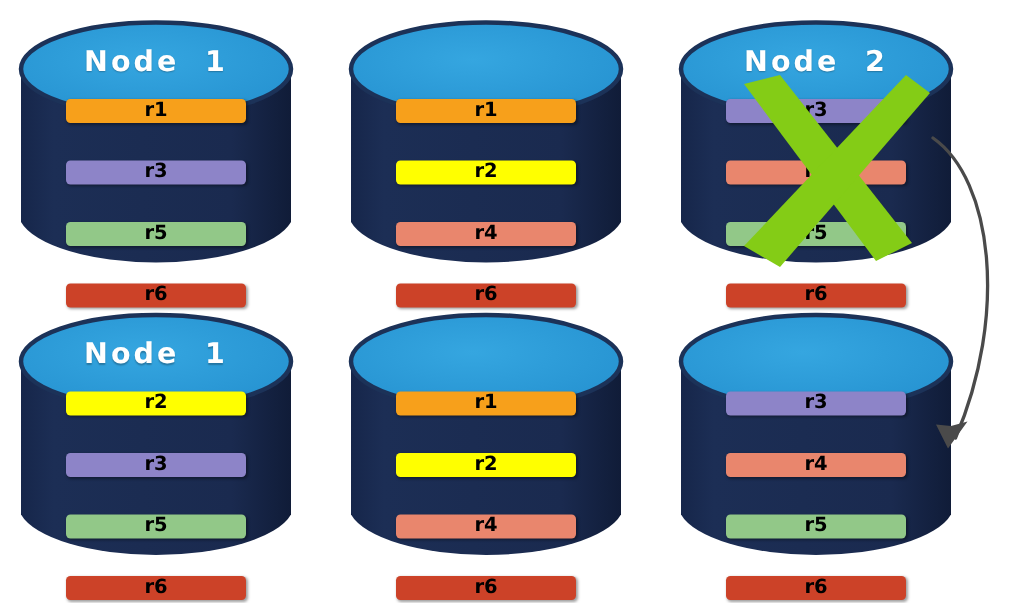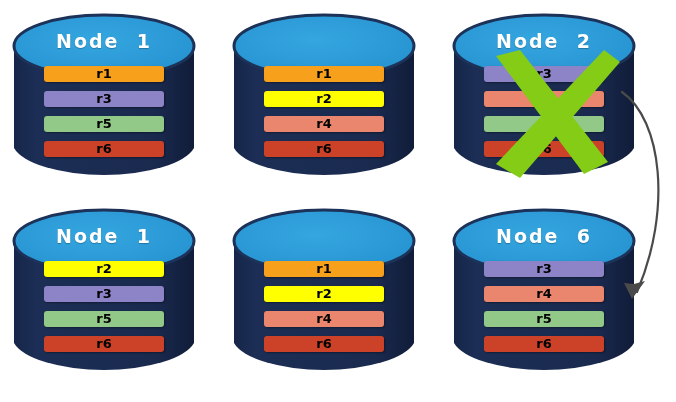--- a/index.html
+++ b/index.html
@@ -45,21 +45,21 @@
   }
   .bars {
     position: absolute;
     left: 32px;
     top: 56px;
     width: 120px;
   }
   .bar {
     position: relative;
     height: 16px;
-    margin-bottom: 9px;
+    margin-bottom: 25px;
     border-radius: 3px;
     box-shadow: 1px 1px 2px rgba(0,0,0,0.38);
     color: #000000;
     font-size: 13px;
     font-weight: bold;
     line-height: 16px;
     text-align: center;
   }
   .bar:last-child { margin-bottom: 0; }
   .x-mark {
@@ -168,21 +168,20 @@
       <div class="bar" style="background: rgb(233, 134, 109);">r4</div>
       <div class="bar" style="background: rgb(204, 66, 40);">r6</div>
     </div>
   </div>
 
   <div class="node" style="left:452px; top:205px;">
     <svg class="cyl-svg" viewBox="0 0 184 175">
       <path d="M2,36 L2,138 A92,34 0 0 0 182,138 L182,36 Z" fill="url(#bodyg1)"></path>
       <ellipse cx="92" cy="36" rx="90" ry="31" fill="url(#topg1)" stroke="#1c3258" stroke-width="3"></ellipse>
     </svg>
-    <div class="node-title">Node  6</div>
     <div class="bars">
       <div class="bar" style="background: rgb(141, 132, 200);">r3</div>
       <div class="bar" style="background: rgb(233, 134, 109);">r4</div>
       <div class="bar" style="background: rgb(146, 200, 136);">r5</div>
       <div class="bar" style="background: rgb(204, 66, 40);">r6</div>
     </div>
   </div>
 
   <svg class="arrow-layer" viewBox="0 0 676 402">
     <path id="arrow-path" d="M622,92 C662,120 672,210 637,292" fill="none" stroke="#4a4a4a" stroke-width="2.2" stroke-linecap="round"></path>

